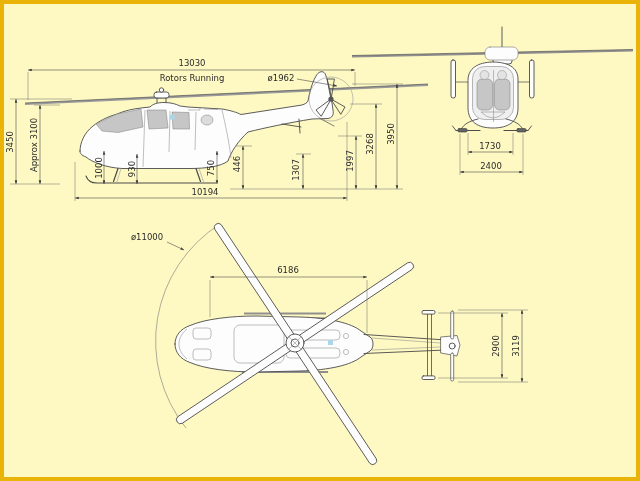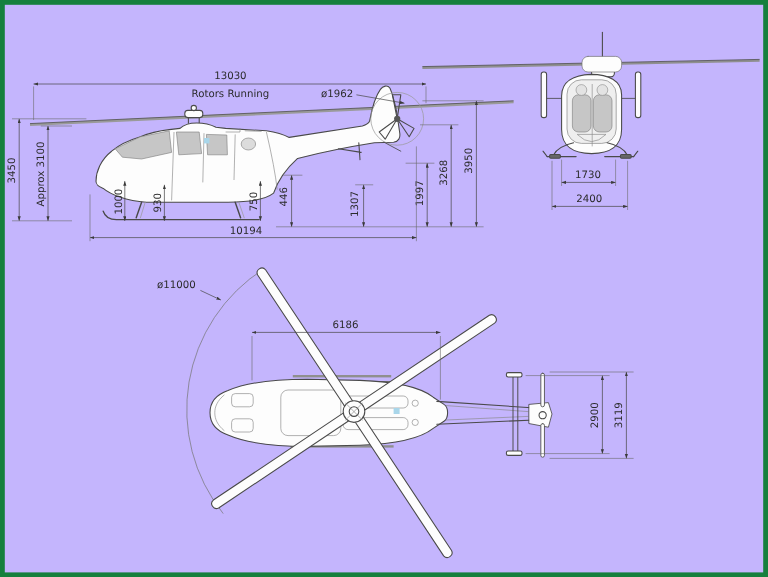--- a/index.html
+++ b/index.html
@@ -1,19 +1,19 @@
 <!DOCTYPE html>
 <html><head>
 <meta charset="utf-8">
 <style>
   html,body{margin:0;padding:0;background:#fff;}
   .frame{
     width:632px;height:473px;
-    border:4px solid #15803d;
-    background:#c4b5fd;
+    border:4px solid #eab308;
+    background:#fef9c3;
     position:relative;
     font-family:"DejaVu Sans", sans-serif;
   }
   svg{display:block;}
   text{fill:#2b2b2b;font-family:"DejaVu Sans", sans-serif;}
   .dim-text{font-size:8.5px;}
   .dim-line{stroke:#4a4a4a;stroke-width:0.6;fill:none;}
   .ext-line{stroke:#6a6a6a;stroke-width:0.5;fill:none;}
   .art{stroke:#4a4a4a;stroke-width:0.9;fill:none;stroke-linejoin:round;stroke-linecap:round;}
   .art-light{stroke:#8a8a8a;stroke-width:0.55;fill:none;}

